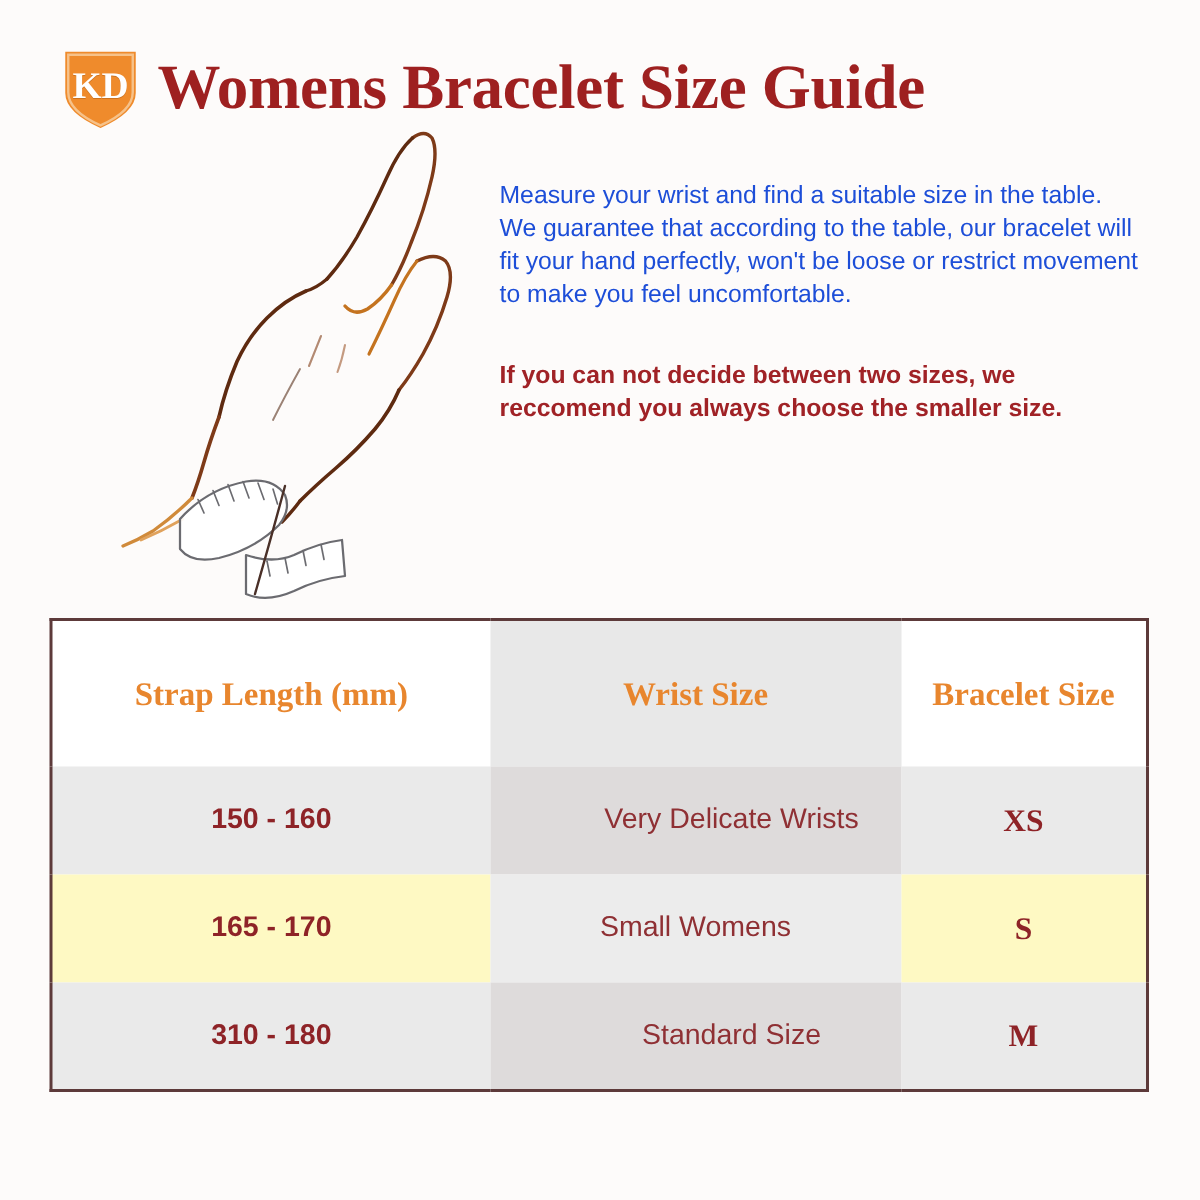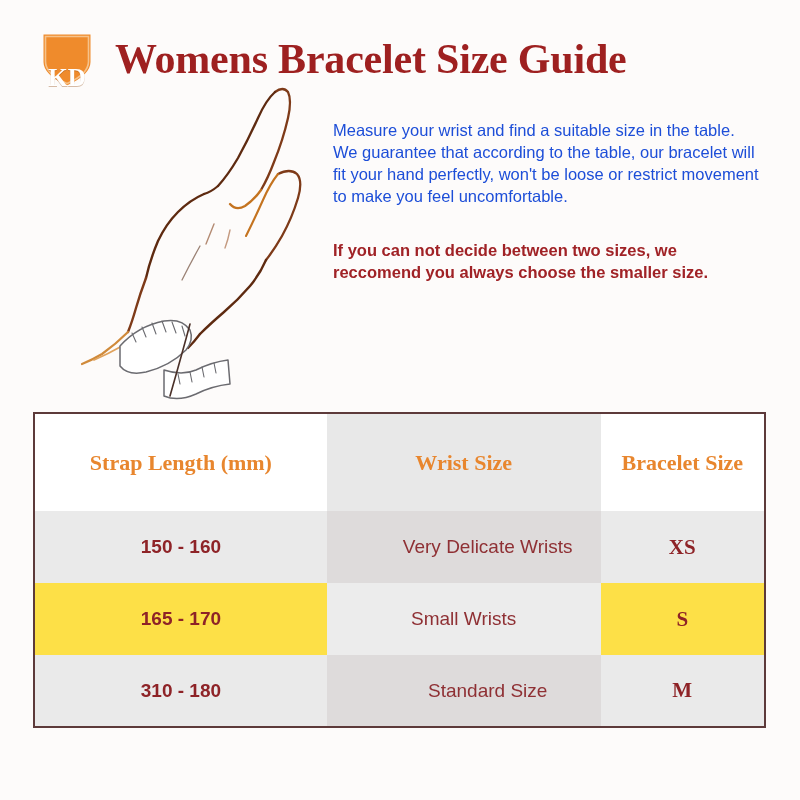--- a/index.html
+++ b/index.html
@@ -30,21 +30,21 @@
     display: flex;
     align-items: center;
   }
 
   .logo-wrap {
     width: 62px;
     height: 62px;
     position: relative;
     flex: 0 0 auto;
     display: flex;
-    align-items: flex-end;
+    align-items: center;
     justify-content: center;
   }
 
   .logo-shield {
     position: absolute;
     inset: 0;
     display: block;
   }
 
   .logo-text {
@@ -58,21 +58,21 @@
     line-height: 1;
     margin-top: -4px;
     text-shadow: 0 1px 0 rgba(140,70,10,0.35);
   }
 
   .title {
     font-family: "Liberation Serif", serif;
     font-weight: bold;
     font-size: 42px;
     color: #9e2020;
-    margin-left: 17px;
+    margin-left: 7px;
     white-space: nowrap;
     letter-spacing: -0.2px;
   }
 
   
   .hand-illustration {
     position: absolute;
     left: 78px;
     top: 78px;
     width: 255px;
@@ -157,21 +157,21 @@
     font-family: "Liberation Serif", serif;
     font-size: 21px;
   }
   .size-table tbody td.col-wrist {
     font-weight: normal;
     color: #8f3034;
   }
 
   
   .size-table tbody tr.alt td { background: #eaeaea; }
-  .size-table tbody tr.plain td { background: #fde047; }
+  .size-table tbody tr.plain td { background: #fef9c3; }
 
   
   .size-table th.col-wrist { background: #e8e8e8; }
   .size-table tbody tr.plain td.col-wrist { background: #ececec; }
   .size-table tbody tr.alt td.col-wrist { background: #dedbdb; padding-left: 48px; }
 
 </style>
 </head>
 <body>
 
@@ -262,21 +262,21 @@
       </tr>
     </thead>
     <tbody>
       <tr class="alt">
         <td class="col-strap">150 - 160</td>
         <td class="col-wrist">Very Delicate Wrists</td>
         <td class="col-size">XS</td>
       </tr>
       <tr class="plain">
         <td class="col-strap">165 - 170</td>
-        <td class="col-wrist">Small Wrists</td>
+        <td class="col-wrist">Small Womens</td>
         <td class="col-size">S</td>
       </tr>
       <tr class="alt">
         <td class="col-strap">310 - 180</td>
         <td class="col-wrist">Standard Size</td>
         <td class="col-size">M</td>
       </tr>
     </tbody>
   </table>
 

